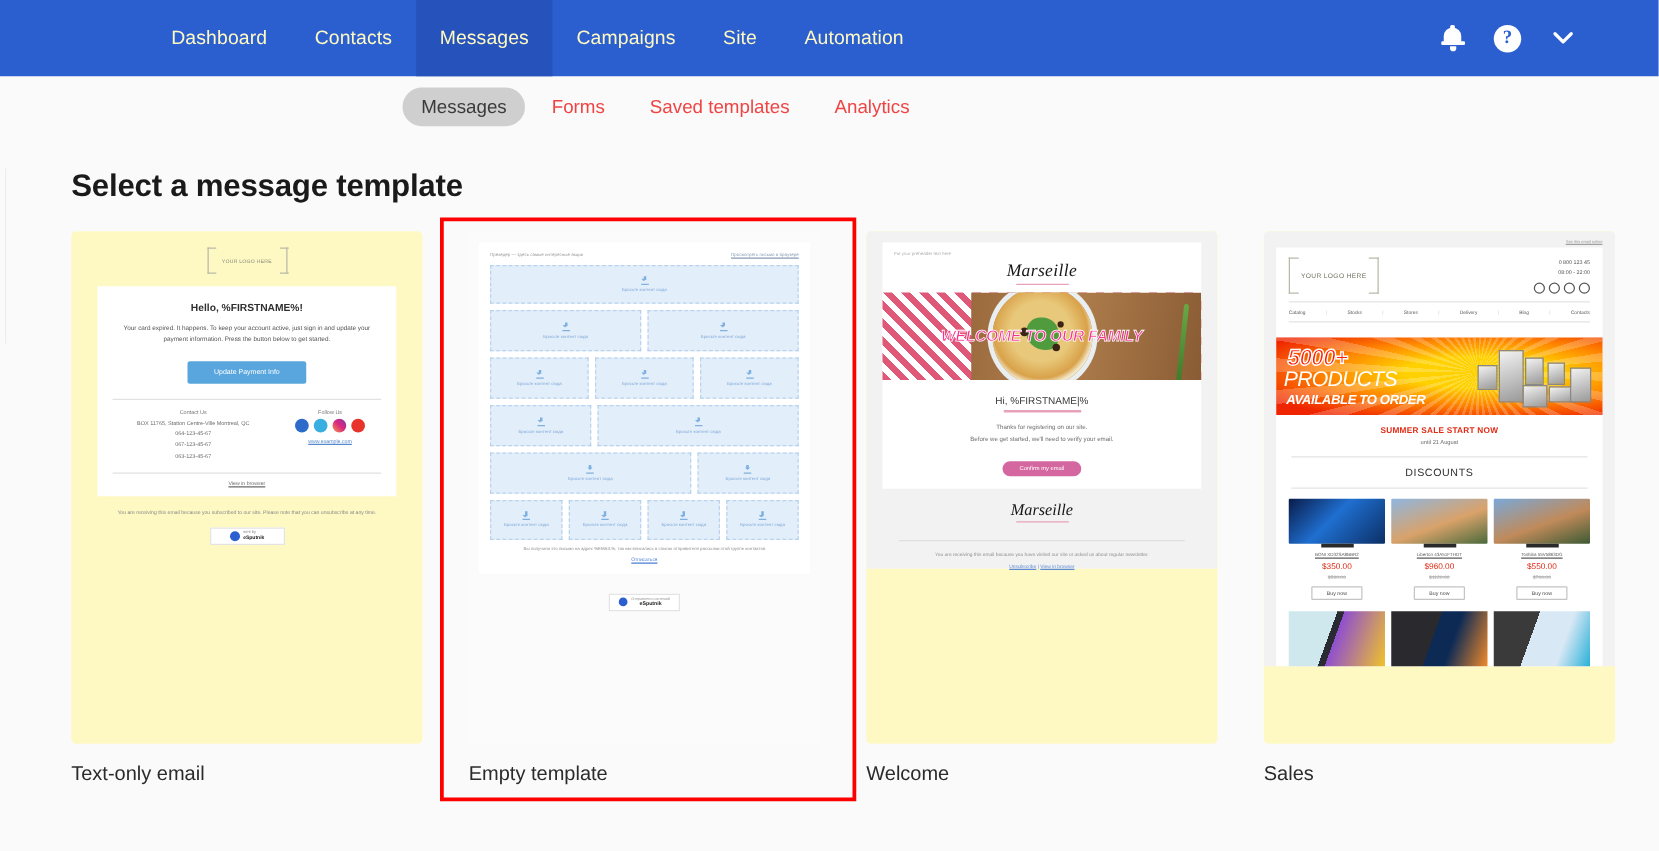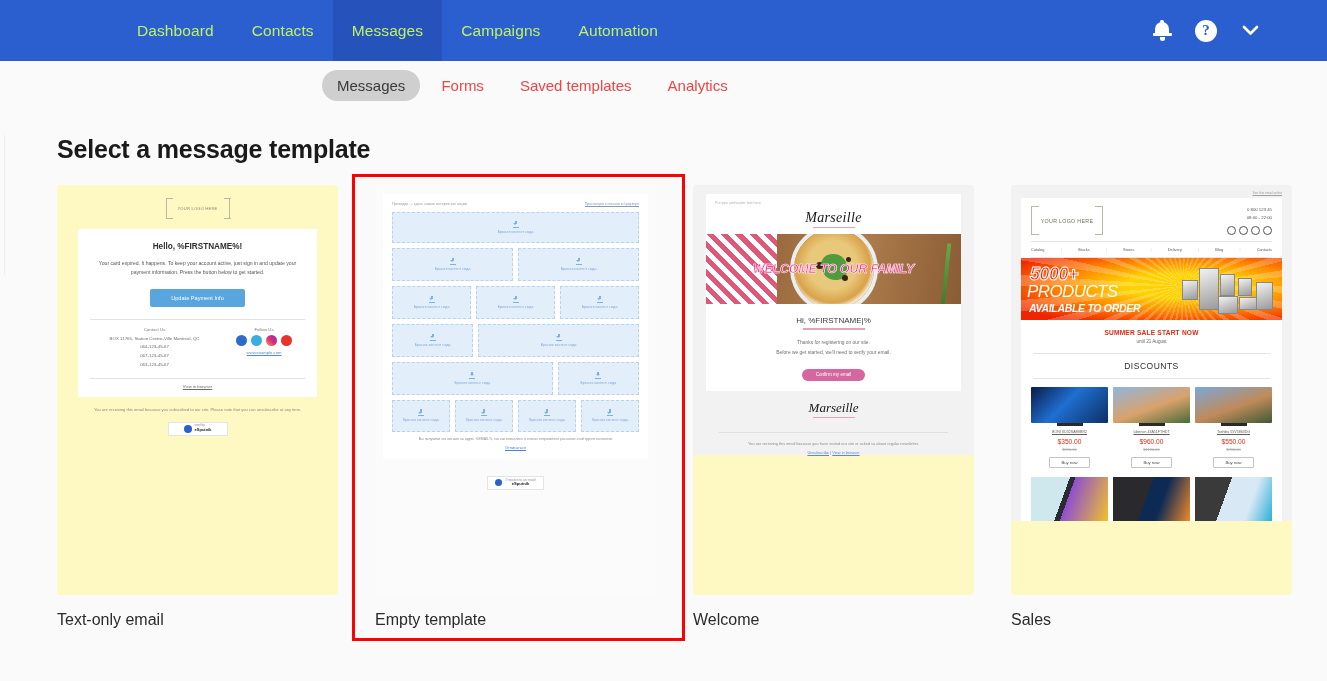--- a/index.html
+++ b/index.html
@@ -10,21 +10,21 @@
   }
 
   
   .topbar {
     height: 61px; background: #2b5fd0;
     display: flex; align-items: center; position: relative;
   }
   .nav-items { display: flex; align-items: stretch; height: 61px; margin-left: 118px; }
   .nav-item {
     display: flex; align-items: center; padding: 0 19px;
-    color: #bef264; font-size: 15.5px; height: 61px; cursor: pointer;
+    color: #fef9c3; font-size: 15.5px; height: 61px; cursor: pointer;
     white-space: nowrap; letter-spacing: .1px;
   }
   .nav-item.active { background: #2553bb; }
   .nav-right {
     position: absolute; right: 0; top: 0; height: 61px;
     display: flex; align-items: center;
   }
   .icon-btn {
     width: 44px; height: 61px; display: flex; align-items: center;
     justify-content: center; cursor: pointer;
@@ -294,21 +294,21 @@
     width: 9px; height: 9px; border-radius: 50%; border: 1px solid #555;
     display: block;
   }
   .c4-menu {
     display: flex; justify-content: space-between; align-items: center;
     border-top: 1px solid #e4e4e4; border-bottom: 1px solid #e4e4e4;
     margin: 6px 10px 0; padding: 5px 0; font-size: 3.9px; color: #5a5a5a;
   }
   .c4-menu .sep { color: #cdcdcd; }
   .c4-banner {
-    height: 62px; margin-top: 0; position: relative; overflow: hidden;
+    height: 62px; margin-top: 12px; position: relative; overflow: hidden;
     background: radial-gradient(ellipse at 62% 45%, #ffd100 0 26%, #ff8a00 52%, #ef2400 86%);
   }
   .c4-banner .rays {
     position: absolute; inset: 0;
     background: repeating-conic-gradient(from 0deg at 62% 45%,
       rgba(255,255,255,.22) 0 4deg, rgba(255,255,255,0) 4deg 9deg);
   }
   .c4-banner .t1 {
     position: absolute; left: 9px; top: 6px; font-size: 18px; font-weight: bold;
     font-style: italic; color: #ff1f00; -webkit-text-stroke: 1.1px #ffffff;
@@ -375,20 +375,23 @@
         <span>Dashboard</span>
       </div>
     <div class="nav-item">
         <span>Contacts</span>
       </div>
     <div class="nav-item active">
         <span>Messages</span>
       </div>
     <div class="nav-item">
         <span>Campaigns</span>
+      </div>
+    <div class="nav-item">
+        <span>Site</span>
       </div>
     <div class="nav-item">
         <span>Automation</span>
       </div>
   </div>
   <div class="nav-right">
     <div class="icon-btn">
       <span class="bell">
           <u></u>
           <i></i>

